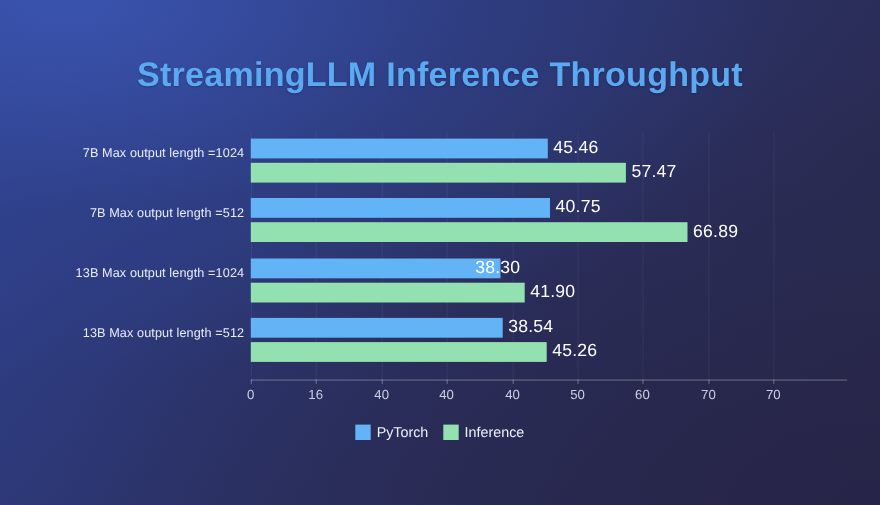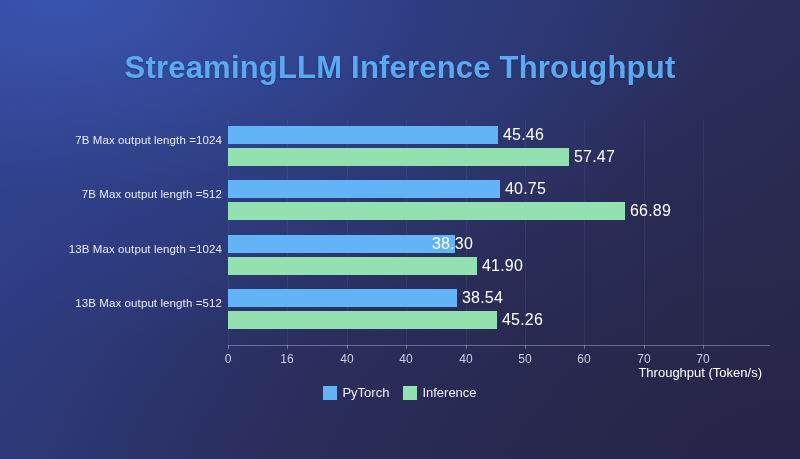--- a/index.html
+++ b/index.html
@@ -231,21 +231,20 @@
   <div class="tick-label" style="left:228px;">0</div>
   <div class="tick-label" style="left:287px;">16</div>
   <div class="tick-label" style="left:347px;">40</div>
   <div class="tick-label" style="left:406px;">40</div>
   <div class="tick-label" style="left:466px;">40</div>
   <div class="tick-label" style="left:525px;">50</div>
   <div class="tick-label" style="left:584px;">60</div>
   <div class="tick-label" style="left:644px;">70</div>
   <div class="tick-label" style="left:703px;">70</div>
 
-  <div class="axis-title">Throughput (Token/s)</div>
 
   <div class="legend">
     <div class="legend-item">
       <span class="legend-swatch pytorch"></span>
       <span class="legend-label">PyTorch</span>
     </div>
     <div class="legend-item">
       <span class="legend-swatch swiftinfer"></span>
       <span class="legend-label">Inference</span>
     </div>

